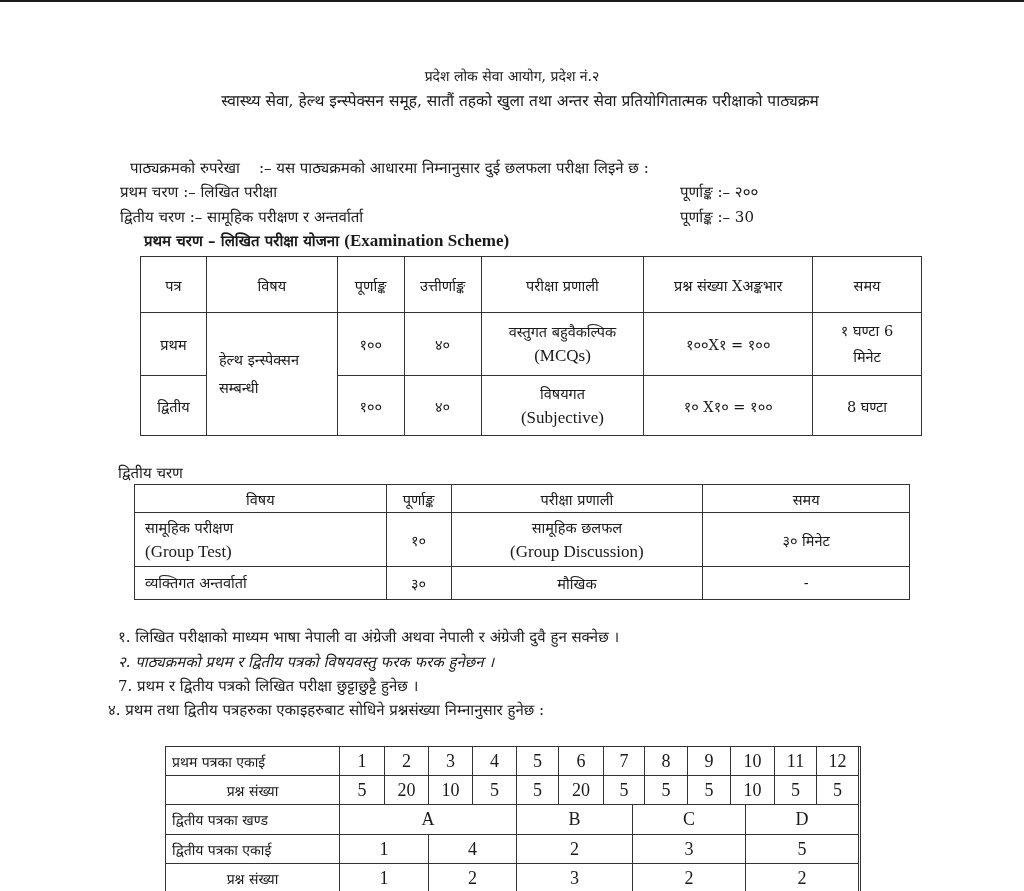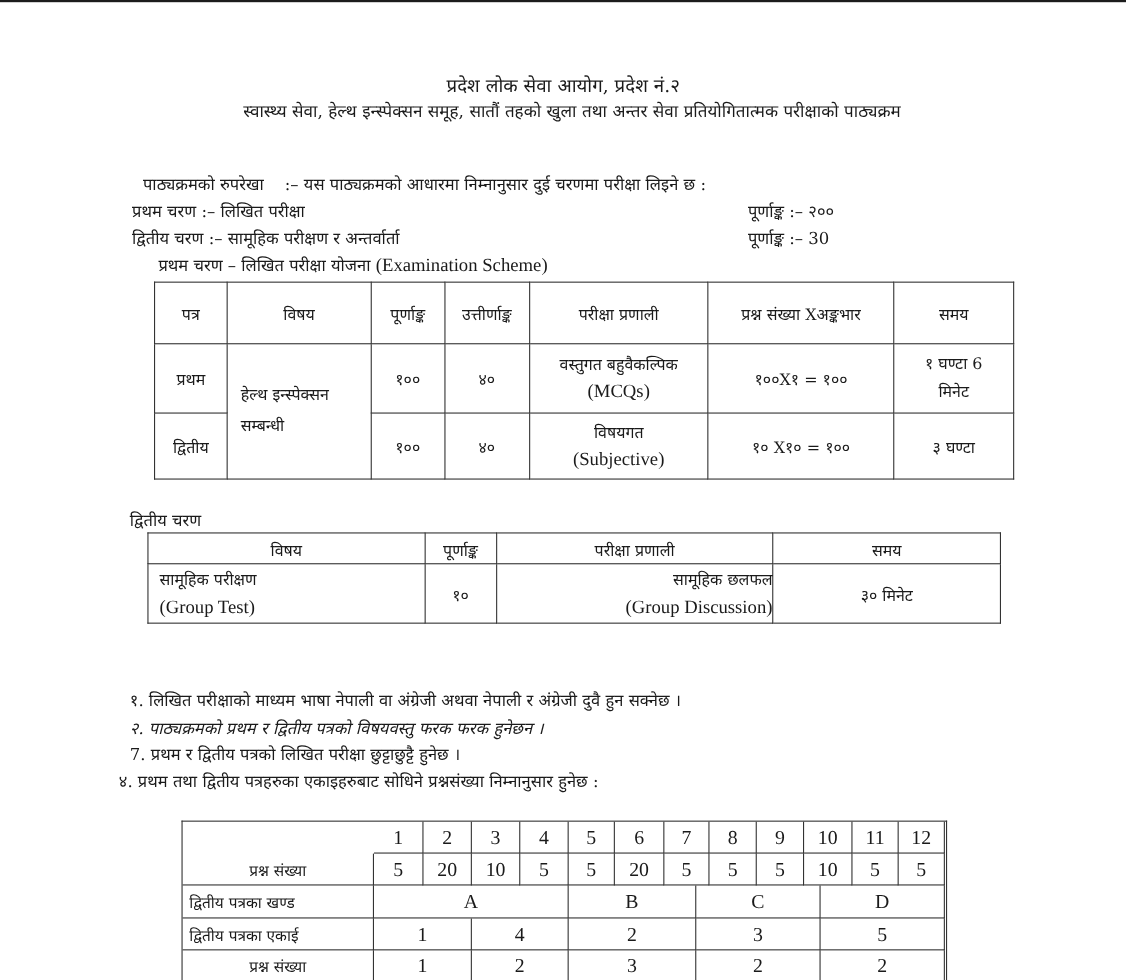--- a/index.html
+++ b/index.html
@@ -3,21 +3,21 @@
 <meta charset="utf-8">
 <style>
   html, body { margin: 0; padding: 0; }
   body {
     width: 1024px; height: 891px; overflow: hidden; position: relative;
     background: #ffffff; color: #1a1a1a;
     font-family: "DejaVu Serif", "Liberation Serif", serif;
   }
   .topline { position: absolute; left: 0; top: 0; width: 1024px; height: 2px; background: #1c1c1c; }
   .abs { position: absolute; white-space: nowrap; }
-  .title1 { left: 0; width: 1024px; top: 66px; text-align: center; font-size: 17px; }
+  .title1 { left: 0; width: 1024px; top: 66px; text-align: center; font-size: 14px; }
   .title2 { left: 0; width: 1040px; top: 89px; text-align: center; font-size: 15.5px; }
   .line { font-size: 15px; }
   .eng { font-family: "Liberation Serif", serif; font-size: 17px; }
 
   table { border-collapse: collapse; position: absolute; }
   td, th { border: 1px solid #333; text-align: center; vertical-align: middle; font-weight: normal; padding: 0; font-size: 14.5px; }
   .t1 { left: 140px; top: 256px; width: 782px; }
   .t1 tr.h { height: 56px; }
   .t1 tr.r1 { height: 63px; }
   .t1 tr.r2 { height: 60px; }
@@ -38,27 +38,27 @@
 </head>
 <body>
 
 <div class="topline"></div>
 
 <div class="abs title1">प्रदेश लोक सेवा आयोग, प्रदेश नं.२</div>
 <div class="abs title2">स्वास्थ्य सेवा, हेल्थ इन्स्पेक्सन समूह, सातौं तहको खुला तथा अन्तर सेवा प्रतियोगितात्मक परीक्षाको पाठ्यक्रम</div>
 
 <div class="abs line" style="left:130px; top:157px;">
   <span>पाठ्यक्रमको रुपरेखा</span>&nbsp;&nbsp;&nbsp;
-  <span>:– यस पाठ्यक्रमको आधारमा निम्नानुसार दुई चरणमा परीक्षा लिइने  छ :</span>
+  <span>:– यस पाठ्यक्रमको आधारमा निम्नानुसार दुई छलफला परीक्षा लिइने  छ :</span>
 </div>
 <div class="abs line" style="left:120px; top:181px;">प्रथम चरण :– लिखित परीक्षा</div>
 <div class="abs line" style="left:680px; top:181px;">पूर्णाङ्क :– २००</div>
 <div class="abs line" style="left:120px; top:206px;">द्वितीय चरण :–  सामूहिक परीक्षण र अन्तर्वार्ता</div>
 <div class="abs line" style="left:680px; top:206px;">पूर्णाङ्क :– 30</div>
-<div class="abs line" style="left:144px; top:230px;">
+<div class="abs line" style="left:144px; top:230px;font-weight:bold;">
   <span>प्रथम चरण – लिखित परीक्षा योजना</span>
   <span class="eng">(Examination Scheme)</span>
 </div>
 
 <table class="t1">
   <colgroup>
     <col style="width:66px">
       <col style="width:131px">
       <col style="width:67px">
       <col style="width:77px">
@@ -90,21 +90,21 @@
   </tr>
   <tr class="r2">
     <td>द्वितीय</td>
     <td>१००</td>
     <td>४०</td>
     <td>
       <div class="cellblock">विषयगत</div>
       <div class="cellblock eng">(Subjective)</div>
     </td>
     <td>१० X१० = १००</td>
-    <td>३ घण्टा</td>
+    <td>8 घण्टा</td>
   </tr>
 </tbody>
   </table>
 
 <div class="abs line" style="left:118px; top:462px;">द्वितीय चरण</div>
 
 <table class="t2">
   <colgroup>
     <col style="width:252px">
       <col style="width:65px">
@@ -117,35 +117,42 @@
     <th>पूर्णाङ्क</th>
     <th>परीक्षा प्रणाली</th>
     <th>समय</th>
   </tr>
   <tr class="r1">
     <td class="left">
       <div>सामूहिक परीक्षण</div>
       <div class="eng">(Group Test)</div>
     </td>
     <td>१०</td>
-    <td style="line-height:24px;text-align:right;">
+    <td style="line-height:24px;">
       <div>सामूहिक छलफल</div>
       <div class="eng">(Group Discussion)</div>
     </td>
     <td>३० मिनेट</td>
+  </tr>
+  <tr class="r2">
+    <td class="left">व्यक्तिगत अन्तर्वार्ता</td>
+    <td>३०</td>
+    <td>मौखिक</td>
+    <td>-</td>
   </tr>
 </tbody>
   </table>
 
 <div class="abs line" style="left:118px; top:626px;">१. लिखित परीक्षाको माध्यम भाषा नेपाली वा अंग्रेजी अथवा नेपाली र अंग्रेजी दुवै हुन सक्नेछ ।</div>
 <div class="abs line" style="left:118px; top:651px;font-style:italic;">२. पाठ्यक्रमको प्रथम र द्वितीय पत्रको विषयवस्तु फरक फरक हुनेछन ।</div>
 <div class="abs line" style="left:118px; top:675px;">7. प्रथम र द्वितीय पत्रको लिखित परीक्षा छुट्टाछुट्टै हुनेछ ।</div>
 <div class="abs line" style="left:108px; top:699px;">४. प्रथम तथा द्वितीय पत्रहरुका एकाइहरुबाट सोधिने  प्रश्नसंख्या निम्नानुसार हुनेछ :</div>
 
 <div class="t3" id="t3">
+    <div class="cell lbl l" style="left: 0px; width: 174px; top: 0px; height: 29px;">प्रथम पत्रका एकाई</div>
     <div class="cell lbl" style="left: 0px; width: 174px; top: 29px; height: 29px;">प्रश्न संख्या</div>
     <div class="cell lbl l" style="left: 0px; width: 174px; top: 58px; height: 30px;">द्वितीय पत्रका खण्ड</div>
     <div class="cell lbl l" style="left: 0px; width: 174px; top: 88px; height: 29px;">द्वितीय पत्रका एकाई</div>
     <div class="cell lbl" style="left: 0px; width: 174px; top: 117px; height: 29px;">प्रश्न संख्या</div>
     <div class="cell" style="left: 174px; width: 45px; top: 0px; height: 29px;">1</div>
     <div class="cell" style="left: 219px; width: 44px; top: 0px; height: 29px;">2</div>
     <div class="cell" style="left: 263px; width: 44px; top: 0px; height: 29px;">3</div>
     <div class="cell" style="left: 307px; width: 44px; top: 0px; height: 29px;">4</div>
     <div class="cell" style="left: 351px; width: 42px; top: 0px; height: 29px;">5</div>
     <div class="cell" style="left: 393px; width: 45px; top: 0px; height: 29px;">6</div>

